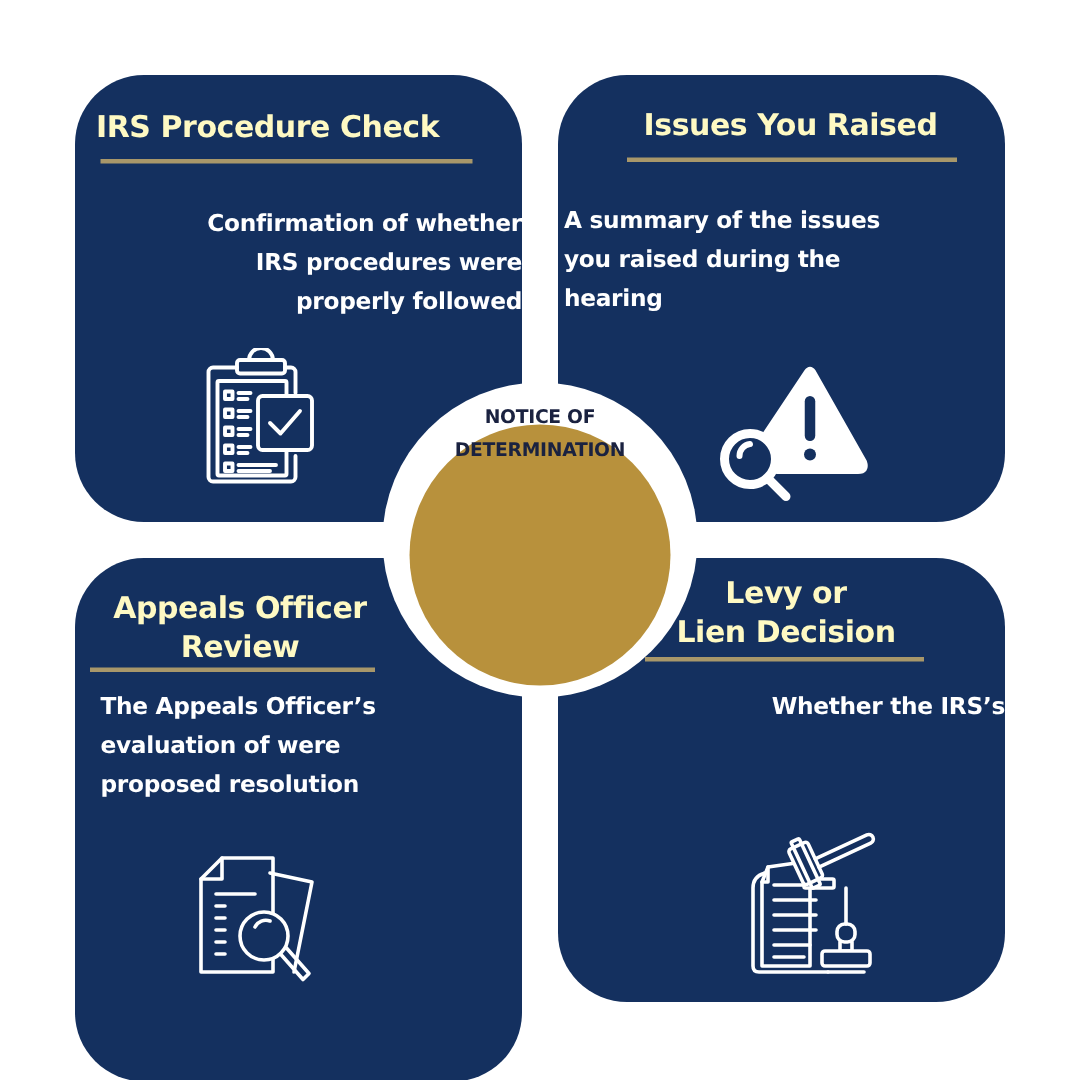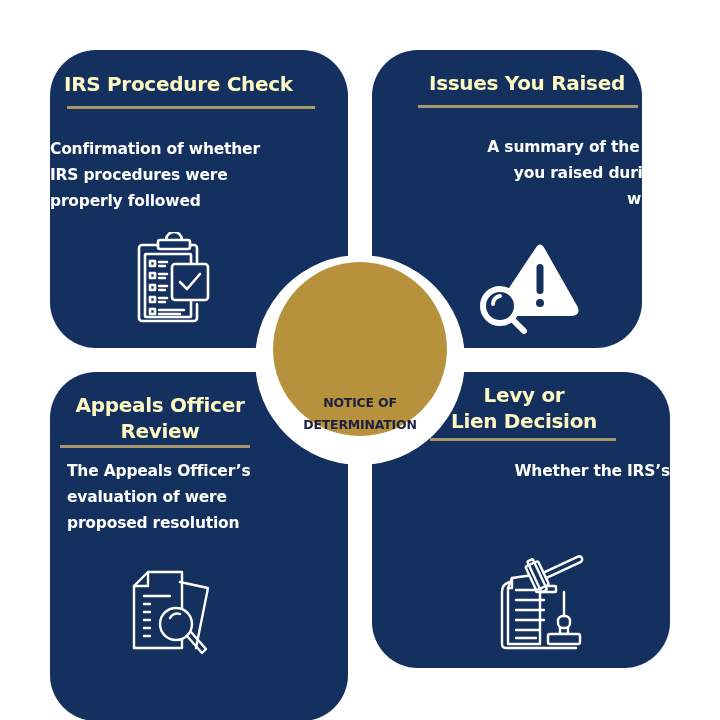--- a/index.html
+++ b/index.html
@@ -11,21 +11,21 @@
       font-family: "DejaVu Sans", "Liberation Sans", sans-serif;
     }
     .panel {
       position: absolute;
       background: #14305f;
       border-radius: 46px;
       color: #ffffff;
       box-sizing: border-box;
     }
     #p-tl { left: 50px;  top: 50px;  width: 298px; height: 298px; }
-    #p-tr { left: 372px; top: 50px;  width: 270px; height: 298px; }
+    #p-tr { left: 372px; top: 50px;  width: 298px; height: 298px; }
     #p-bl { left: 50px;  top: 372px; width: 298px; height: 349px; }
     #p-br { left: 372px; top: 372px; width: 298px; height: 296px; }
 
     .title {
       position: absolute;
       font-weight: bold;
       font-size: 20px;
       line-height: 24px;
       letter-spacing: -0.3px;
       white-space: nowrap;
@@ -43,27 +43,27 @@
       line-height: 26px;
       letter-spacing: -0.2px;
       color: #ffffff;
       white-space: nowrap;
     }
     .body span, .title span { display: block; }
 
     
     #p-tl .title { left: 14px; top: 22px; width: 270px; text-align: left; }
     #p-tl .rule  { left: 17px; top: 56px; width: 248px; }
-    #p-tl .body  { left: 0; top: 86px; width: 298px; text-align: left; }
+    #p-tl .body  { left: 0; top: 86px; width: 298px; text-align: right; }
     #p-tl .icon  { left: 86px; top: 182px; width: 76px; height: 92px; }
 
     
     #p-tr .title { left: 0; top: 21px; width: 310px; text-align: center; }
     #p-tr .rule  { left: 46px; top: 55px; width: 220px; }
-    #p-tr .body  { left: 16px; top: 84px; width: 310px; text-align: right; }
+    #p-tr .body  { left: 4px; top: 84px; width: 310px; text-align: left; }
     #p-tr .icon  { left: 100px; top: 192px; width: 108px; height: 92px; }
 
     
     #p-bl .title { left: 0; top: 20px; width: 220px; text-align: center; line-height: 26px; }
     #p-bl .rule  { left: 10px; top: 73px; width: 190px; }
     #p-bl .body  { left: 17px; top: 86px; width: 260px; text-align: left; }
     #p-bl .icon  { left: 80px; top: 196px; width: 96px; height: 92px; }
 
     
     #p-br .title { left: 62px; top: 10px; width: 180px; text-align: center; line-height: 26px; }
@@ -76,26 +76,26 @@
 
     #center-ring {
       position: absolute;
       left: 255px; top: 255px;
       width: 210px; height: 210px;
       border-radius: 50%;
       background: #ffffff;
     }
     #center-disc {
       position: absolute;
-      left: 273px; top: 262px;
+      left: 273px; top: 283px;
       width: 174px; height: 174px;
       border-radius: 50%;
       background: #b8913c;
       display: flex;
-      align-items: flex-end;
+      align-items: flex-start;
       justify-content: center;
     }
     #center-label {
       text-align: center;
       font-weight: bold;
       font-size: 12.5px;
       line-height: 22px;
       color: #1a2240;
       margin-top: -16px;
       letter-spacing: -0.2px;
@@ -139,21 +139,21 @@
 </div>
 
 <div class="panel" id="p-tr">
   <div class="title">
     <span>Issues You Raised</span>
   </div>
   <div class="rule"></div>
   <div class="body">
     <span>A summary of the issues</span>
     <span>you raised during the</span>
-    <span>whether</span>
+    <span>hearing</span>
   </div>
   <div class="icon">
     <svg viewBox="0 0 108 92">
       <path d="M66 6 Q68 3 70 6 L104 66 Q106 72 100 72 H46 L34 54 Z" fill="#ffffff" stroke="#ffffff" stroke-width="4" stroke-linejoin="round"></path>
       <rect x="64.5" y="22" width="7" height="30" rx="3.5" fill="#14305f"></rect>
       <circle cx="68" cy="61" r="4" fill="#14305f"></circle>
       <circle cx="28" cy="64" r="17" fill="#14305f" stroke="#ffffff" stroke-width="6"></circle>
       <path d="M21 62 a8 8 0 0 1 7 -8" stroke="#ffffff" stroke-width="4" fill="none" stroke-linecap="round"></path>
       <path d="M40 77 L52 89" stroke="#ffffff" stroke-width="6" stroke-linecap="round"></path>
     </svg>

